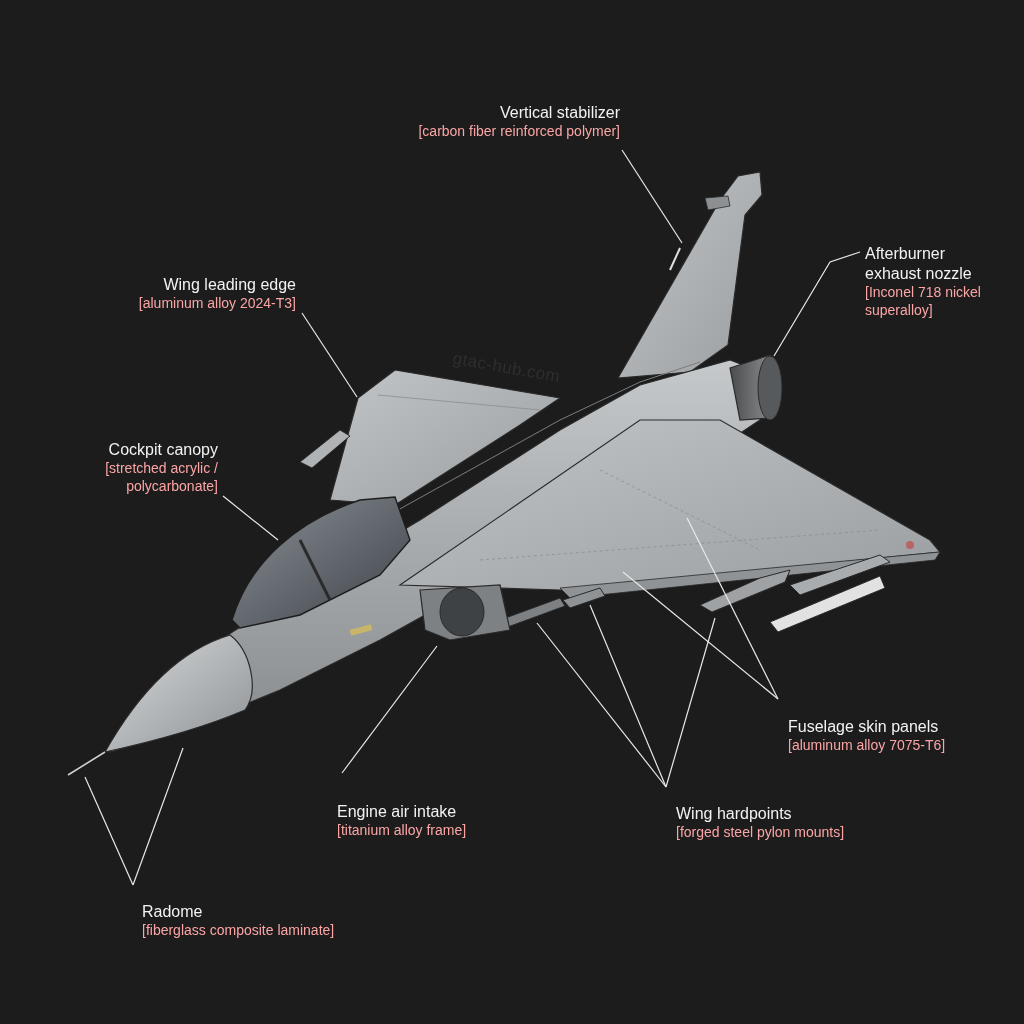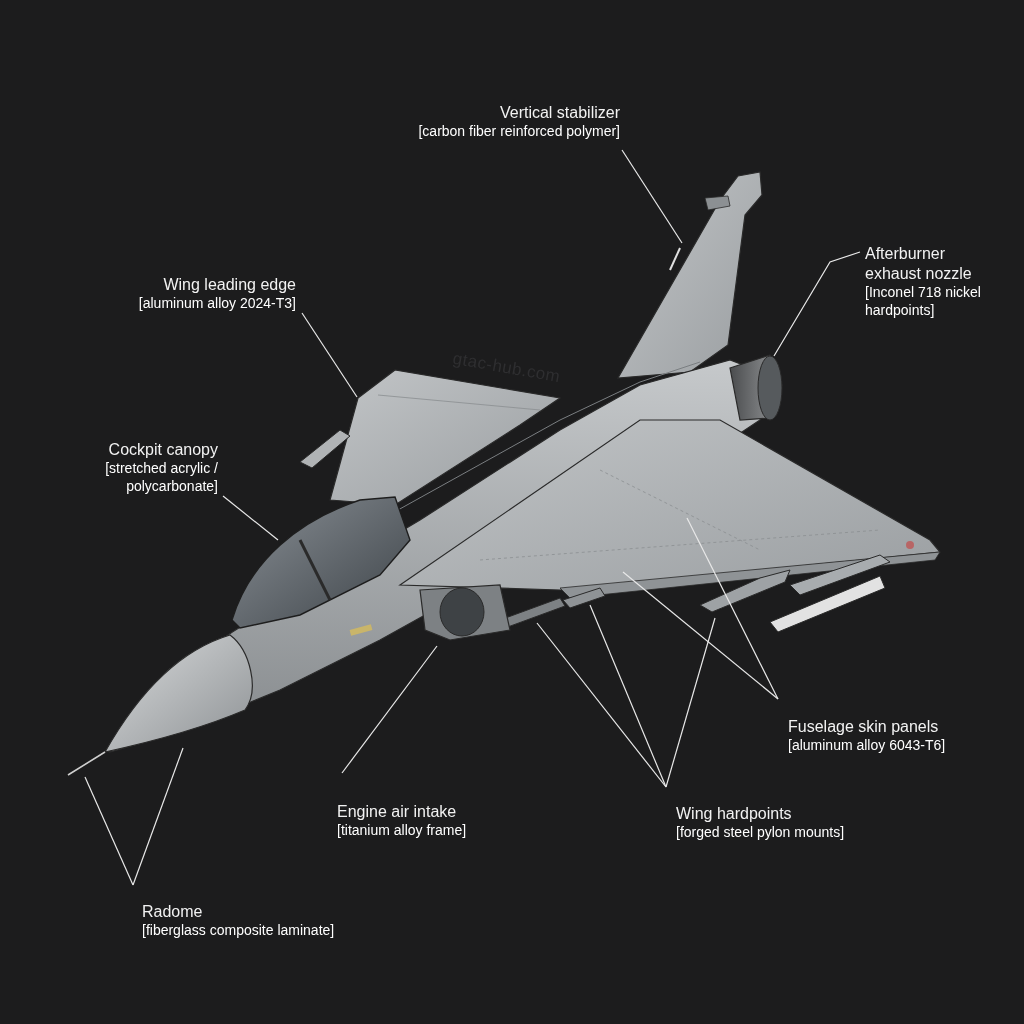--- a/index.html
+++ b/index.html
@@ -1,20 +1,20 @@
 <!DOCTYPE html>
 <html><head>
 <meta charset="utf-8">
 <style>
   html, body { margin:0; padding:0; }
   body { width:1024px; height:1024px; background:#1c1c1d; overflow:hidden; position:relative; font-family:"Liberation Sans", sans-serif; }
   #stage { position:absolute; left:0; top:0; width:1024px; height:1024px; }
   .label { position:absolute; color:#f2f2f2; line-height:1.25; }
   .label .title { font-size:16px; display:block; }
-  .label .mat { font-size:14px; display:block; color:#ffffff; }
+  .label .mat { font-size:14px; display:block; color:#fca5a5; }
   .r { text-align:right; }
   .l { text-align:left;margin-top:24px; }
   .watermark { position:absolute; left:452px; top:358px; font-size:17px; color:#2e2e30; transform:rotate(10deg); letter-spacing:0.5px; }
 </style>
 </head>
 <body>
 
 <svg id="stage" width="1024" height="1024" viewBox="0 0 1024 1024">
   <defs>
     <linearGradient id="gWing" x1="0" y1="0" x2="1" y2="1">
@@ -115,37 +115,37 @@
 
 <div class="label r" style="left:380px; top:103px; width:240px;">
   <span class="title">Vertical stabilizer</span>
   <span class="mat">[carbon fiber reinforced polymer]</span>
 </div>
 
 <div class="label l" style="left:865px; top:220px; width:150px;">
   <span class="title">Afterburner</span>
   <span class="title">exhaust nozzle</span>
   <span class="mat">[Inconel 718 nickel</span>
-  <span class="mat">hardpoints]</span>
+  <span class="mat">superalloy]</span>
 </div>
 
 <div class="label r" style="left:100px; top:275px; width:196px;">
   <span class="title">Wing leading edge</span>
   <span class="mat">[aluminum alloy 2024-T3]</span>
 </div>
 
 <div class="label r" style="left:70px; top:440px; width:148px;">
   <span class="title">Cockpit canopy</span>
   <span class="mat">[stretched acrylic /</span>
   <span class="mat">polycarbonate]</span>
 </div>
 
 <div class="label l" style="left:788px; top:693px; width:220px;">
   <span class="title">Fuselage skin panels</span>
-  <span class="mat">[aluminum alloy 6043-T6]</span>
+  <span class="mat">[aluminum alloy 7075-T6]</span>
 </div>
 
 <div class="label l" style="left:337px; top:778px; width:200px;">
   <span class="title">Engine air intake</span>
   <span class="mat">[titanium alloy frame]</span>
 </div>
 
 <div class="label l" style="left:676px; top:780px; width:220px;">
   <span class="title">Wing hardpoints</span>
   <span class="mat">[forged steel pylon mounts]</span>

